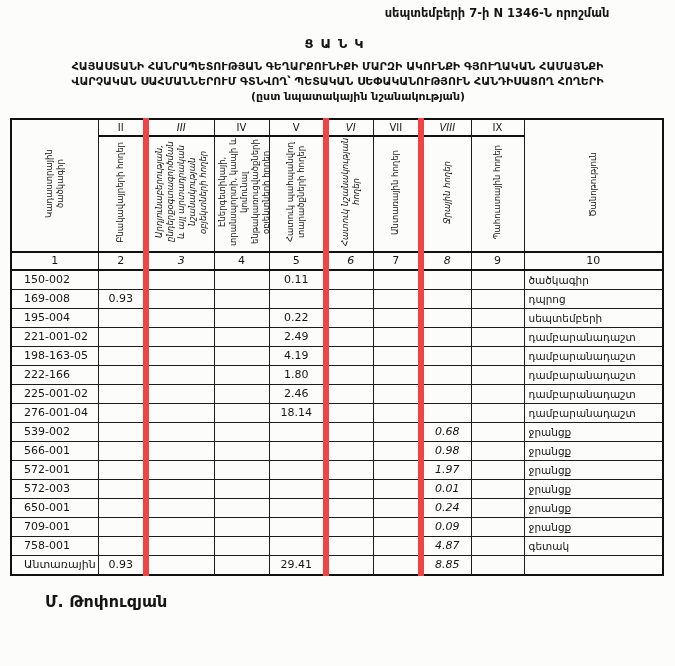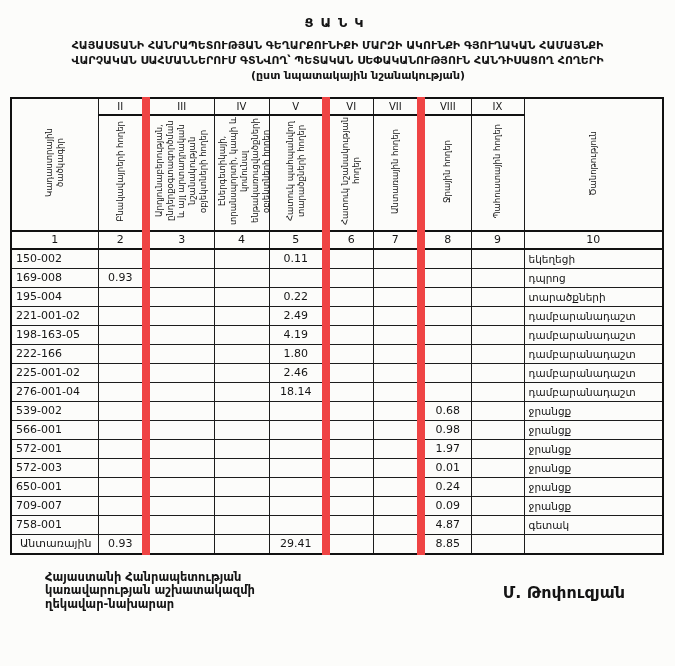--- a/index.html
+++ b/index.html
@@ -55,26 +55,26 @@
   .vtext {
     display: inline-block;
     writing-mode: vertical-rl;
     transform: rotate(180deg);
     font-size: 8.5px;
     line-height: 1.3;
     max-height: 110px;
     white-space: normal;
   }
   .num-row td { height: 16px; text-align: center; border-bottom: 2px solid #111; }
-  td.code { text-align: left; padding-left: 4px; }
+  td.code { text-align: left; padding-left: 12px; }
   td.val  { text-align: center; }
   td.note { text-align: left; padding-left: 4px; font-size: 10.5px; }
   tr.total-row td { font-size: 11px; }
   tr.total-row td.code { text-align: center; }
-  td.thick-left { border-left: 8px solid #ef4444; }
+  td.thick-left { border-left: 6px solid #ef4444; font-style: italic; }
 
   .footer {
     margin: 16px 50px 0 45px;
     display: flex;
     justify-content: space-between;
     align-items: flex-end;
   }
   .footer-left {
     font-weight: bold;
     font-size: 11.5px;
@@ -83,20 +83,21 @@
   .footer-sign {
     font-weight: bold;
     font-size: 16px;
     margin-bottom: 9px;
   }
 </style>
 </head>
 <body>
 
 <div class="annex">
+  <div>սեպտեմբերի 7-ի  N 1346-Ն որոշման</div>
 </div>
 
 <div class="doc-title">ՑԱՆԿ</div>
 
 <div class="subtitle first">ՀԱՅԱՍՏԱՆԻ ՀԱՆՐԱՊԵՏՈՒԹՅԱՆ ԳԵՂԱՐՔՈՒՆԻՔԻ ՄԱՐԶԻ ԱԿՈՒՆՔԻ ԳՅՈՒՂԱԿԱՆ ՀԱՄԱՅՆՔԻ</div>
 <div class="subtitle">ՎԱՐՉԱԿԱՆ ՍԱՀՄԱՆՆԵՐՈՒՄ ԳՏՆՎՈՂ՝ ՊԵՏԱԿԱՆ ՍԵՓԱԿԱՆՈՒԹՅՈՒՆ ՀԱՆԴԻՍԱՑՈՂ ՀՈՂԵՐԻ</div>
 <div class="subtitle small">(ըստ նպատակային նշանակության)</div>
 
 <table class="land-table">
   <colgroup>
@@ -151,21 +152,21 @@
       <tr>
         <td class="code">150-002</td>
         <td class="val"></td>
         <td class="val thick-left"></td>
         <td class="val"></td>
         <td class="val">0.11</td>
         <td class="val thick-left"></td>
         <td class="val"></td>
         <td class="val thick-left"></td>
         <td class="val"></td>
-        <td class="note">եկեղեցի</td>
+        <td class="note">ծածկագիր</td>
       </tr>
       <tr>
         <td class="code">169-008</td>
         <td class="val">0.93</td>
         <td class="val thick-left"></td>
         <td class="val"></td>
         <td class="val"></td>
         <td class="val thick-left"></td>
         <td class="val"></td>
         <td class="val thick-left"></td>
@@ -175,21 +176,21 @@
       <tr>
         <td class="code">195-004</td>
         <td class="val"></td>
         <td class="val thick-left"></td>
         <td class="val"></td>
         <td class="val">0.22</td>
         <td class="val thick-left"></td>
         <td class="val"></td>
         <td class="val thick-left"></td>
         <td class="val"></td>
-        <td class="note">տարածքների</td>
+        <td class="note">սեպտեմբերի</td>
       </tr>
       <tr>
         <td class="code">221-001-02</td>
         <td class="val"></td>
         <td class="val thick-left"></td>
         <td class="val"></td>
         <td class="val">2.49</td>
         <td class="val thick-left"></td>
         <td class="val"></td>
         <td class="val thick-left"></td>
@@ -298,21 +299,21 @@
         <td class="val thick-left"></td>
         <td class="val"></td>
         <td class="val"></td>
         <td class="val thick-left"></td>
         <td class="val"></td>
         <td class="val thick-left">0.24</td>
         <td class="val"></td>
         <td class="note">ջրանցք</td>
       </tr>
       <tr>
-        <td class="code">709-007</td>
+        <td class="code">709-001</td>
         <td class="val"></td>
         <td class="val thick-left"></td>
         <td class="val"></td>
         <td class="val"></td>
         <td class="val thick-left"></td>
         <td class="val"></td>
         <td class="val thick-left">0.09</td>
         <td class="val"></td>
         <td class="note">ջրանցք</td>
       </tr>
@@ -337,19 +338,14 @@
         <td class="val thick-left"></td>
         <td class="val"></td>
         <td class="val thick-left">8.85</td>
         <td class="val"></td>
         <td class="note"></td>
       </tr>
     </tbody>
 </table>
 
 <div class="footer">
-  <div class="footer-left">
-    <div>Հայաստանի Հանրապետության</div>
-    <div>կառավարության աշխատակազմի</div>
-    <div>ղեկավար-նախարար</div>
-  </div>
   <div class="footer-sign">Մ. Թոփուզյան</div>
 </div>
 
 </body></html>

